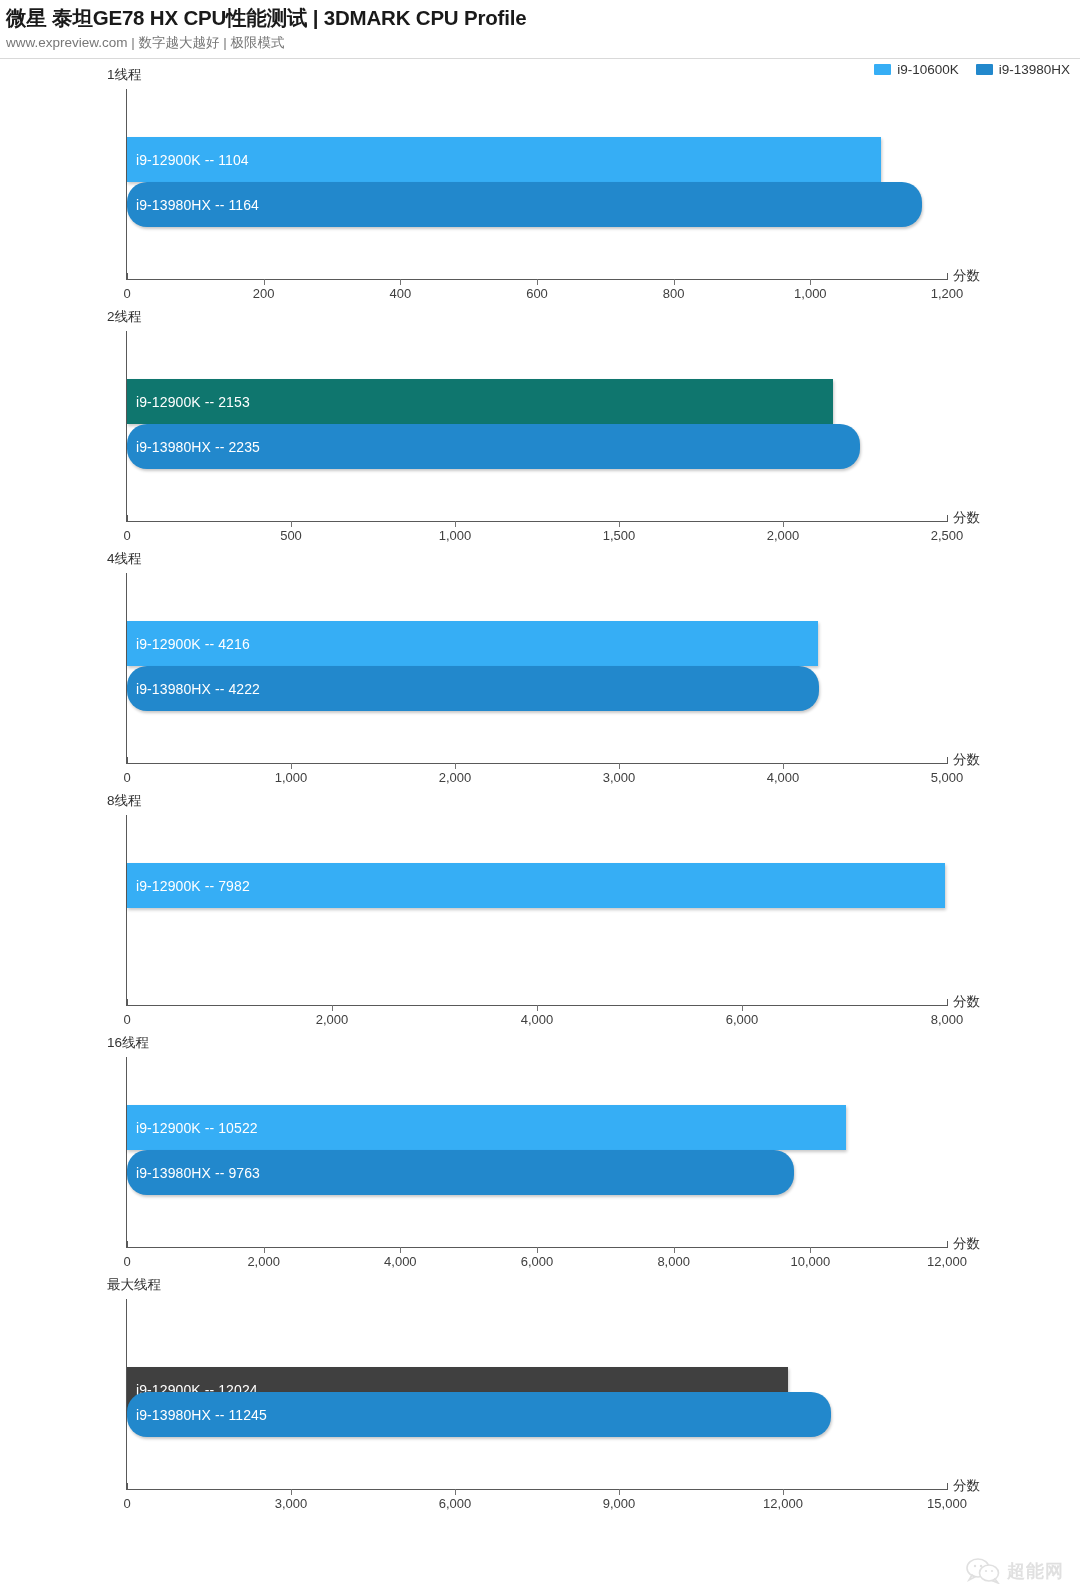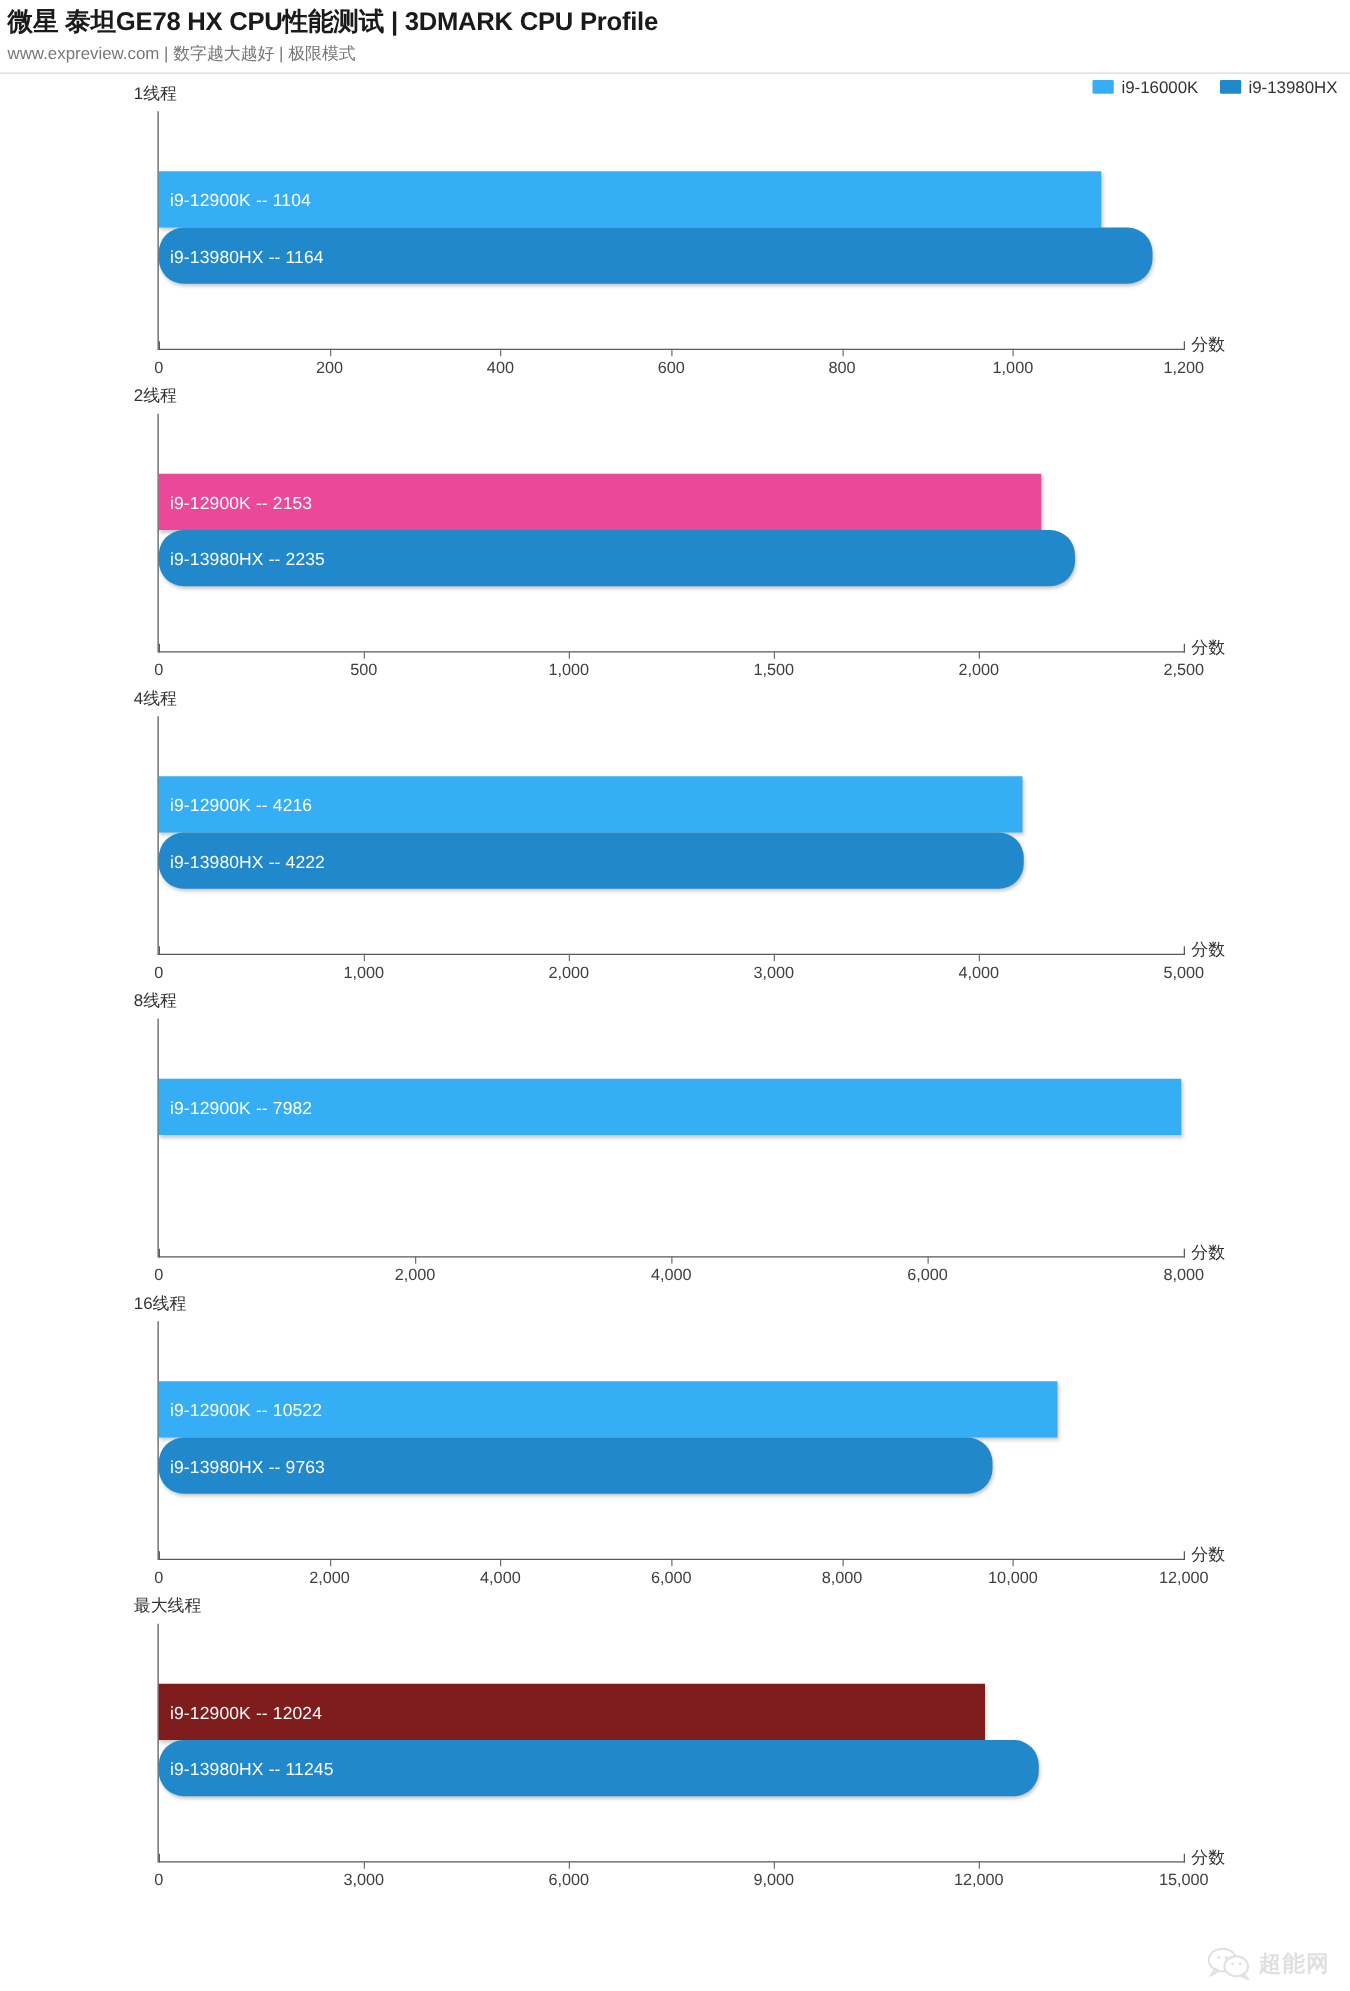--- a/index.html
+++ b/index.html
@@ -187,21 +187,21 @@
 
 <div class="header">
   <div class="title">微星 泰坦GE78 HX CPU性能测试 | 3DMARK CPU Profile</div>
   <div class="subtitle">www.expreview.com | 数字越大越好 | 极限模式</div>
 </div>
 <div class="hdr-rule"></div>
 
 <div class="legend" id="legend">
     <div class="legend-item">
       <span class="swatch" style="background: rgb(54, 174, 245);"></span>
-      <span>i9-16000K</span>
+      <span>i9-10600K</span>
     </div>
     <div class="legend-item">
       <span class="swatch" style="background: rgb(34, 136, 204);"></span>
       <span>i9-13980HX</span>
     </div>
   </div>
 
 <div class="panels" id="panels">
     <div class="panel">
       <div class="panel-title">1线程</div>
@@ -242,21 +242,21 @@
         <div class="tick-label" style="left: 164px;">500</div>
         <div class="tick" style="left: 328px;"></div>
         <div class="tick-label" style="left: 328px;">1,000</div>
         <div class="tick" style="left: 492px;"></div>
         <div class="tick-label" style="left: 492px;">1,500</div>
         <div class="tick" style="left: 656px;"></div>
         <div class="tick-label" style="left: 656px;">2,000</div>
         <div class="tick-end" style="left: 820px;"></div>
         <div class="tick-label" style="left: 820px;">2,500</div>
         <div class="axis-unit">分数</div>
-        <div class="bar bar-a" style="left: 0px; width: 706.184px; background: #ec4899;">
+        <div class="bar bar-a" style="left: 0px; width: 706.184px; background: #0f766e;">
           <span class="bar-label">i9-12900K  --  2153</span>
         </div>
         <div class="bar bar-b" style="left: 0px; width: 733.08px; background: rgb(34, 136, 204);">
           <span class="bar-label">i9-13980HX  --  2235</span>
         </div>
       </div>
     </div>
     <div class="panel">
       <div class="panel-title">4线程</div>
       <div class="plot">
@@ -343,21 +343,21 @@
         <div class="tick-label" style="left: 164px;">3,000</div>
         <div class="tick" style="left: 328px;"></div>
         <div class="tick-label" style="left: 328px;">6,000</div>
         <div class="tick" style="left: 492px;"></div>
         <div class="tick-label" style="left: 492px;">9,000</div>
         <div class="tick" style="left: 656px;"></div>
         <div class="tick-label" style="left: 656px;">12,000</div>
         <div class="tick-end" style="left: 820px;"></div>
         <div class="tick-label" style="left: 820px;">15,000</div>
         <div class="axis-unit">分数</div>
-        <div class="bar bar-a" style="left: 0px; width: 661px; background: #7f1d1d;">
+        <div class="bar bar-a" style="left: 0px; width: 661px; background: #404040; margin-top: 20px;">
           <span class="bar-label">i9-12900K  --  12024</span>
         </div>
         <div class="bar bar-b" style="left: 0px; width: 704.325px; background: rgb(34, 136, 204);">
           <span class="bar-label">i9-13980HX  --  11245</span>
         </div>
       </div>
     </div>
   </div>
 
 <div class="watermark">

